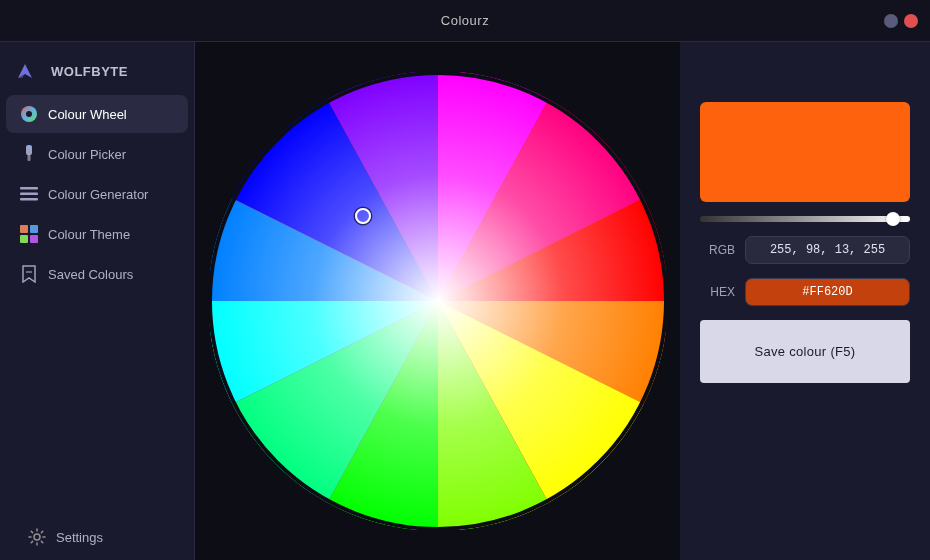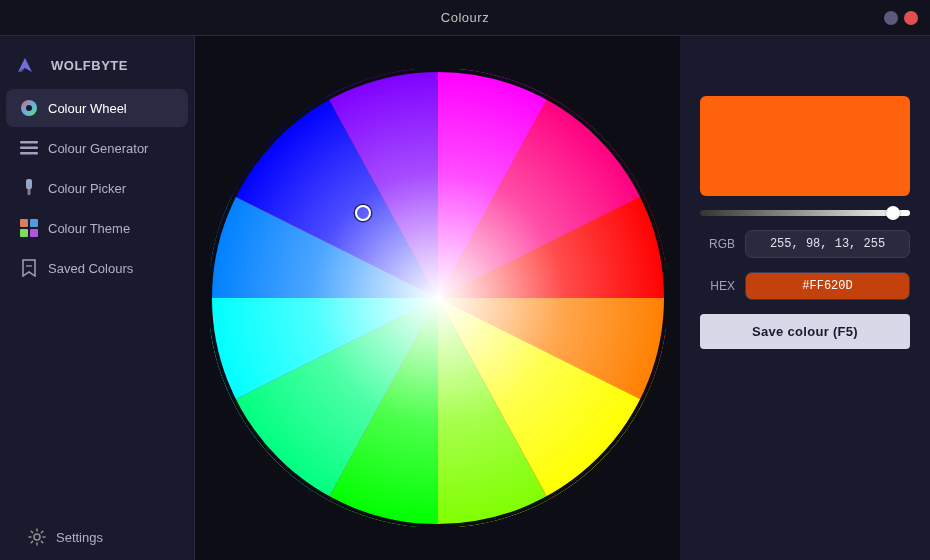--- a/index.html
+++ b/index.html
@@ -10,21 +10,21 @@
       font-family: 'Segoe UI', Arial, sans-serif;
       color: #e0e0e0;
       overflow: hidden;
       display: flex;
       flex-direction: column;
     }
 
     
     .titlebar {
       background: #12121e;
-      height: 36px;
+      height: 42px;
       display: flex;
       align-items: center;
       justify-content: center;
       position: relative;
       flex-shrink: 0;
       border-bottom: 1px solid #2a2a3e;
     }
     .titlebar-title {
       font-size: 13px;
       color: #c0c0c0;
@@ -197,25 +197,25 @@
     .info-value.hex {
       color: #ffffff;
       background: #c2410c;
     }
 
     .save-button {
       width: 100%;
       background: #d8d8e8;
       border: none;
       border-radius: 4px;
-      padding: 10px;
+      padding: 24px;
       font-size: 13px;
       color: #1a1a2e;
       cursor: pointer;
-      font-weight: 700;
+      font-weight: 400;
       letter-spacing: 0.3px;
     }
 
     
     .wheel-bg {
       background: #0d0d15;
       flex: 1;
       display: flex;
       align-items: center;
       justify-content: center;
@@ -268,38 +268,38 @@
           </defs>
           <circle cx="9" cy="9" r="8" fill="url(#wg)" opacity="0.85"></circle>
           <circle cx="9" cy="9" r="3" fill="#1a1a2e"></circle>
         </svg>
       </span>
       <span>Colour Wheel</span>
     </div>
 
     <div class="sidebar-item">
       <span class="sidebar-icon">
+        <svg width="16" height="18" viewBox="0 0 16 18">
+          <rect x="5" y="0" width="6" height="10" rx="2" fill="#c0c0d8" opacity="0.8"></rect>
+          <rect x="6.5" y="9" width="3" height="7" rx="1" fill="#c0c0d8" opacity="0.6"></rect>
+          <circle cx="8" cy="2.5" r="2" fill="#7ab0ff" opacity="0.8"></circle>
+        </svg>
+      </span>
+      <span>Colour Picker</span>
+    </div>
+
+    <div class="sidebar-item">
+      <span class="sidebar-icon">
         <svg width="18" height="14" viewBox="0 0 18 14">
           <rect y="0" width="18" height="2.5" rx="1" fill="#a0a0c0"></rect>
           <rect y="5.5" width="18" height="2.5" rx="1" fill="#a0a0c0"></rect>
           <rect y="11" width="18" height="2.5" rx="1" fill="#a0a0c0"></rect>
         </svg>
       </span>
       <span>Colour Generator</span>
-    </div>
-
-    <div class="sidebar-item">
-      <span class="sidebar-icon">
-        <svg width="16" height="18" viewBox="0 0 16 18">
-          <rect x="5" y="0" width="6" height="10" rx="2" fill="#c0c0d8" opacity="0.8"></rect>
-          <rect x="6.5" y="9" width="3" height="7" rx="1" fill="#c0c0d8" opacity="0.6"></rect>
-          <circle cx="8" cy="2.5" r="2" fill="#7ab0ff" opacity="0.8"></circle>
-        </svg>
-      </span>
-      <span>Colour Picker</span>
     </div>
 
     <div class="sidebar-item">
       <span class="sidebar-icon">
         <svg width="18" height="18" viewBox="0 0 18 18">
           <rect x="0" y="0" width="8" height="8" rx="1" fill="#ff9060" opacity="0.85"></rect>
           <rect x="10" y="0" width="8" height="8" rx="1" fill="#60b0ff" opacity="0.85"></rect>
           <rect x="0" y="10" width="8" height="8" rx="1" fill="#90ff60" opacity="0.85"></rect>
           <rect x="10" y="10" width="8" height="8" rx="1" fill="#d060ff" opacity="0.85"></rect>
         </svg>

